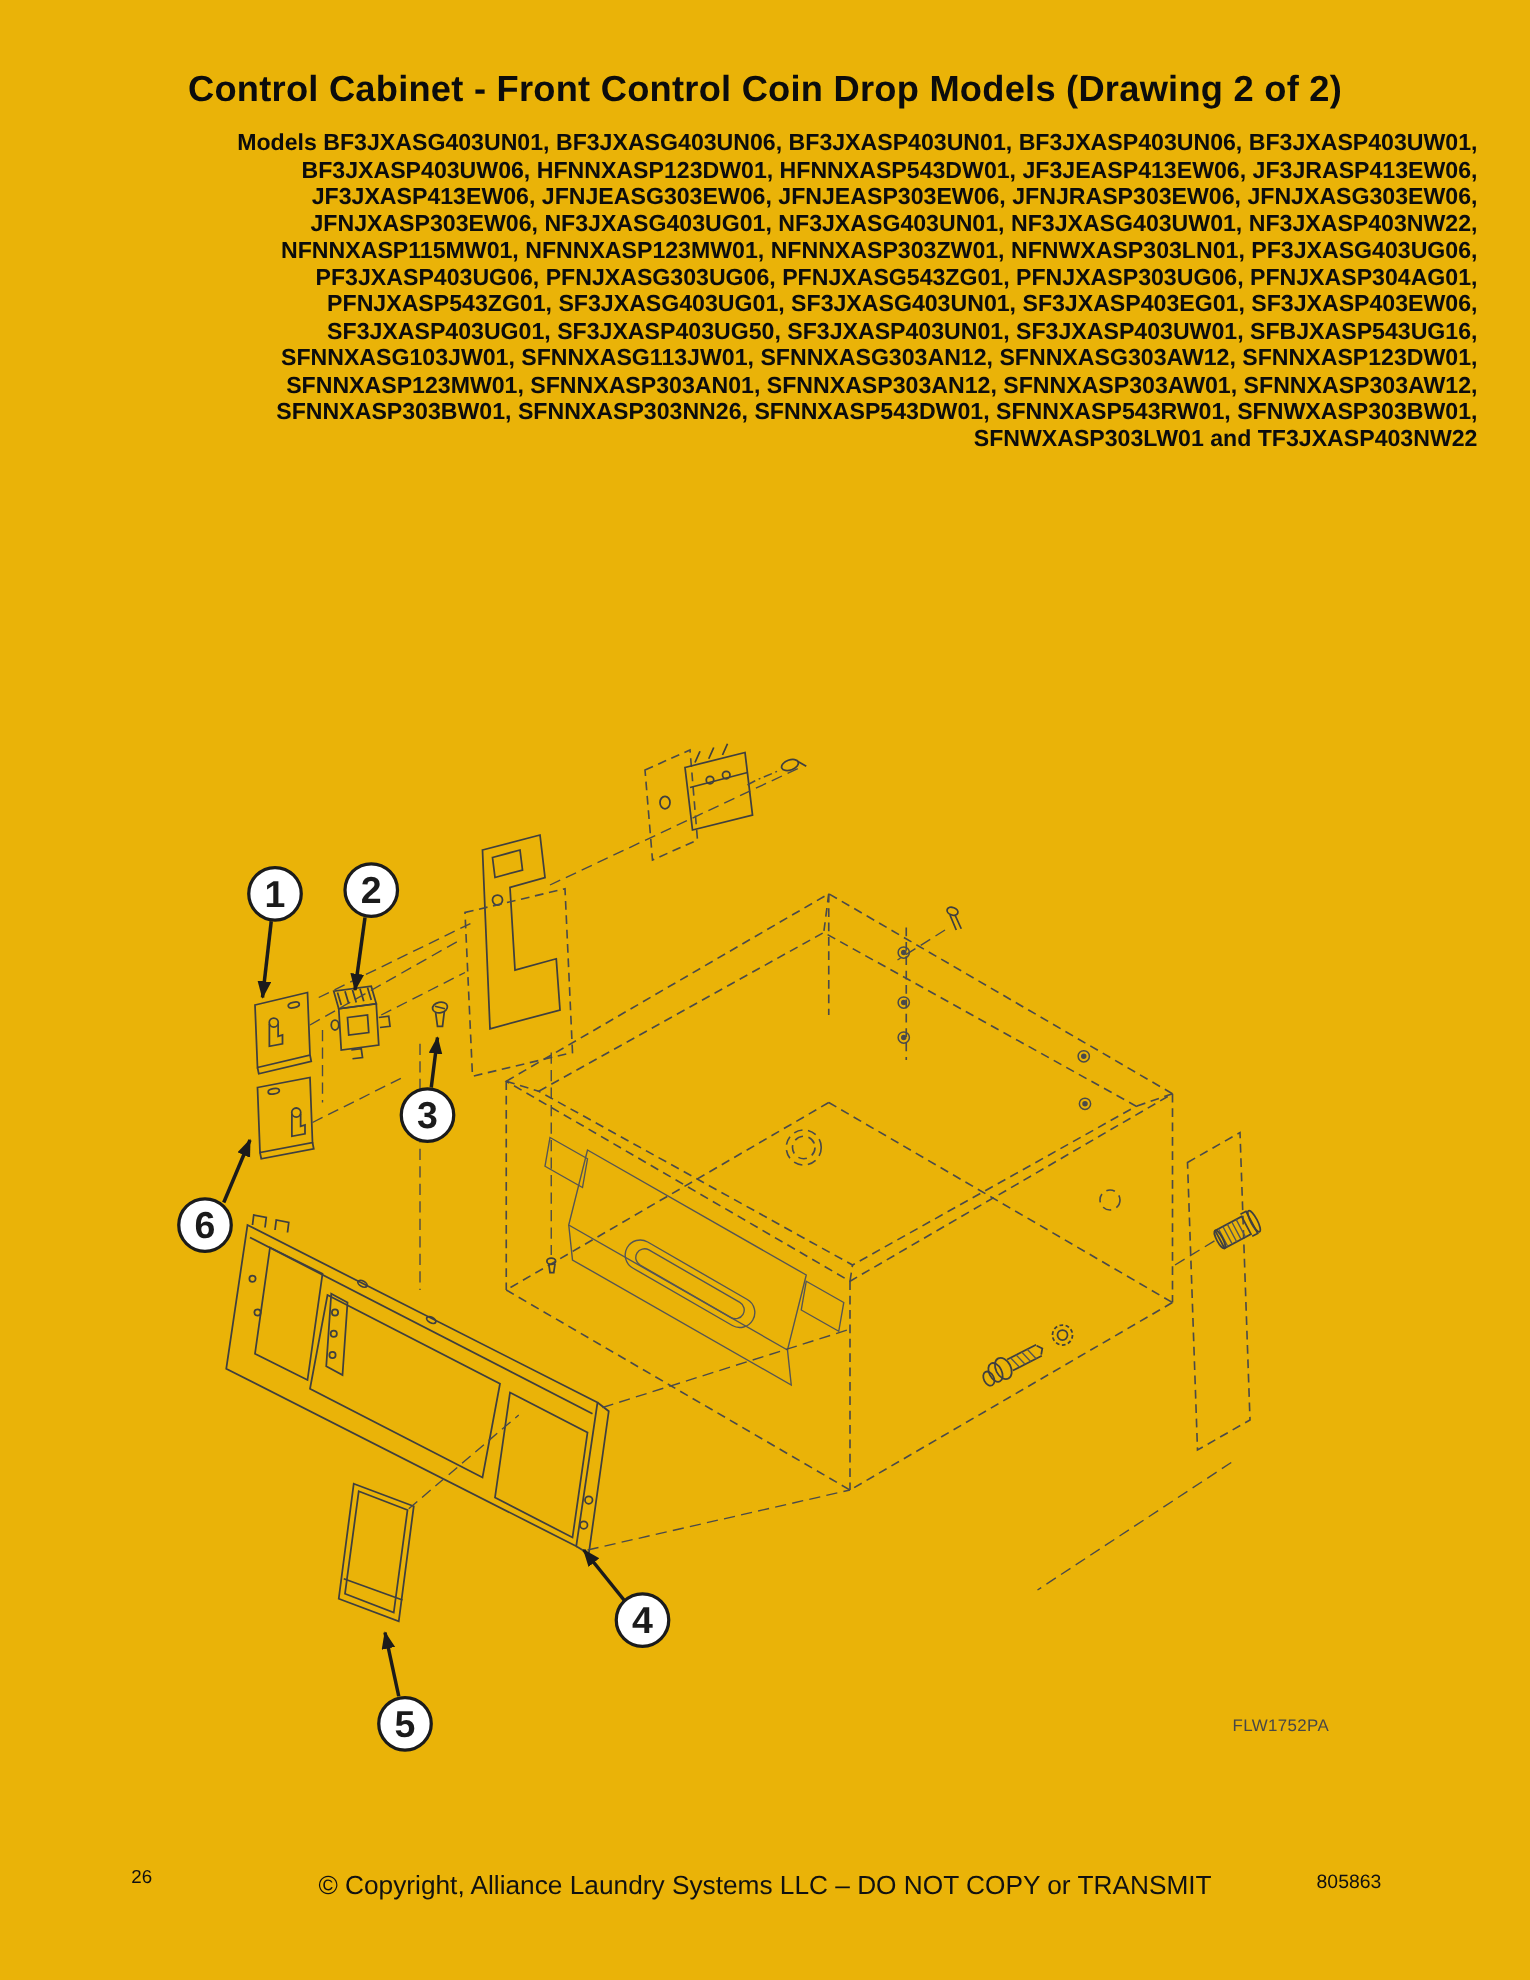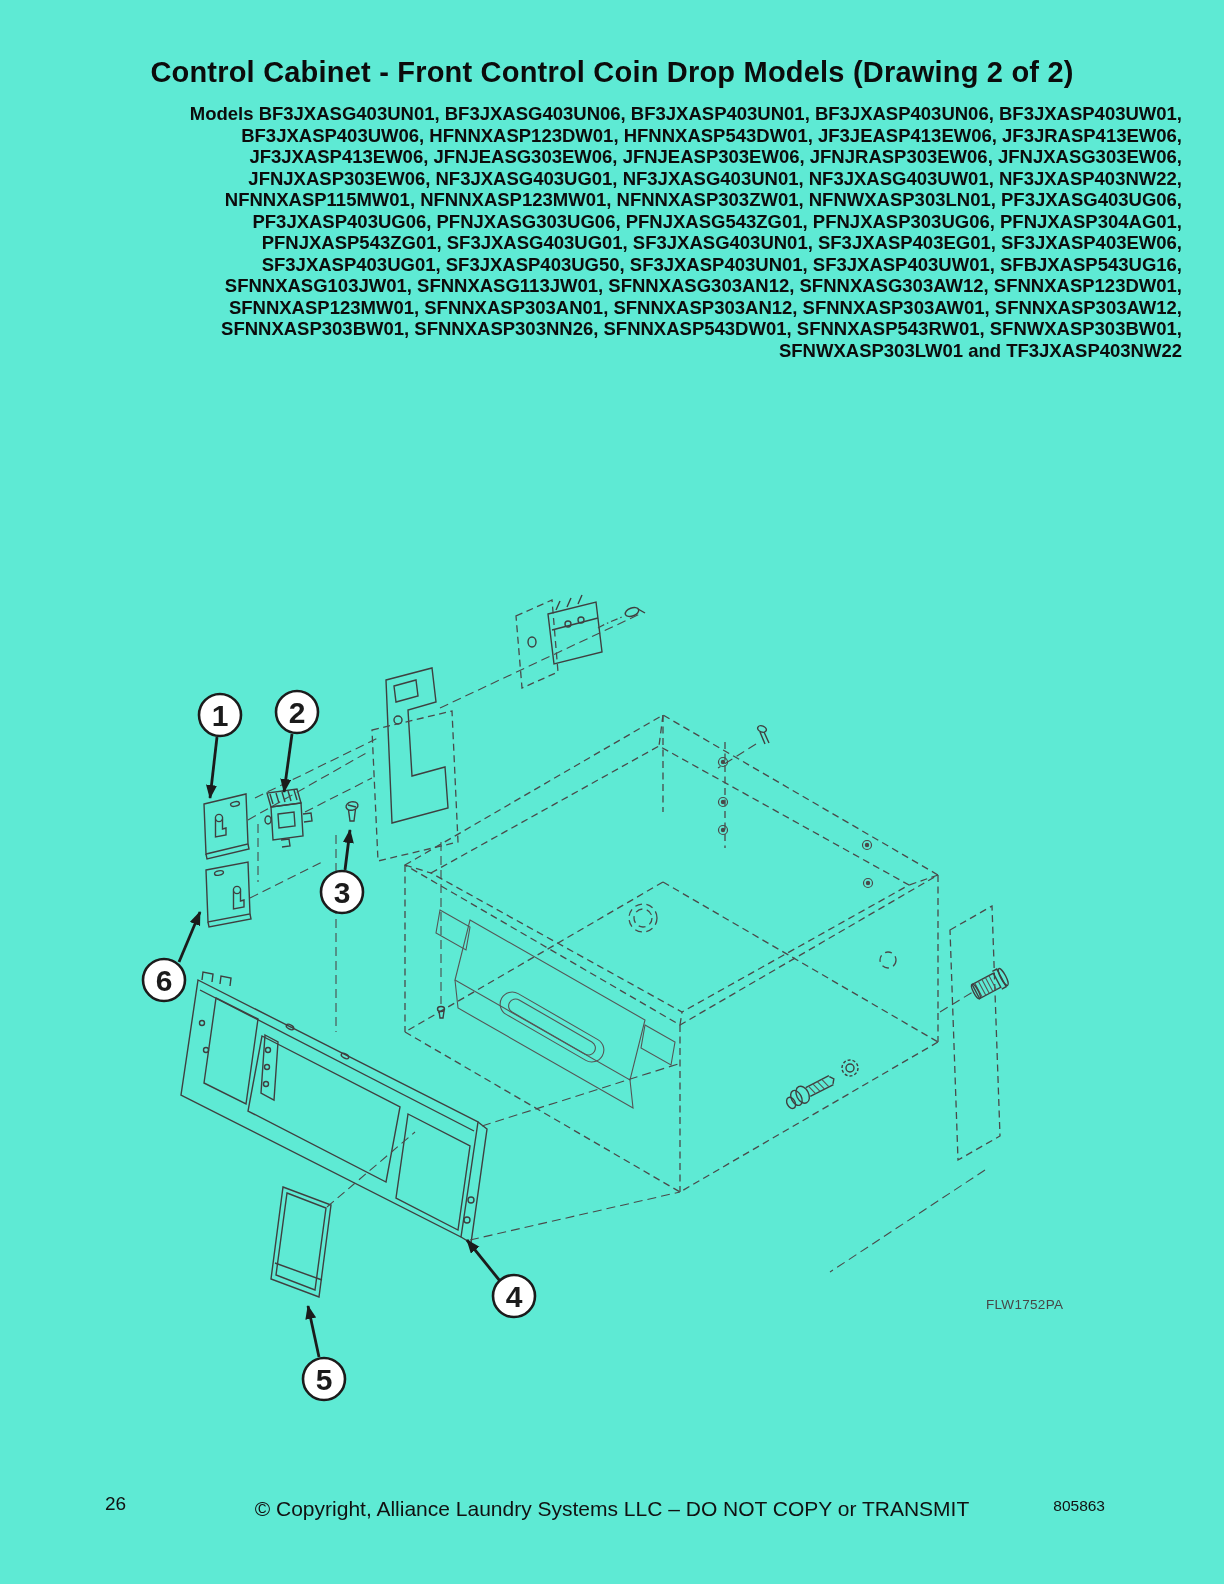--- a/index.html
+++ b/index.html
@@ -1,24 +1,24 @@
 <!DOCTYPE html>
 <html><head>
 <meta charset="utf-8">
 <style>
   html,body{margin:0;padding:0;background:#ffffff;}
   body{width:1224px;height:1584px;font-family:"Liberation Sans","DejaVu Sans",sans-serif;color:#0d0d0d;}
-  .page{position:relative;width:1224px;height:1584px;background:#5eead4;overflow:hidden;}
+  .page{position:relative;width:1224px;height:1584px;background:#eab308;overflow:hidden;}
   .title{position:absolute;top:56px;left:0;width:100%;text-align:center;
          font-size:29px;font-weight:bold;letter-spacing:.2px;color:#0c0c0c;white-space:nowrap;}
   .models{position:absolute;top:103px;left:42px;width:1140px;text-align:right;
           font-size:18.5px;line-height:21.5px;color:#0c0c0c;font-weight:bold;}
   .models div{white-space:nowrap;}
-  .figure-code{position:absolute;left:986px;top:1297px;font-size:13.5px;color:#474747;letter-spacing:.3px;text-align:center;}
-  .footer-page{position:absolute;left:105px;top:1493px;font-size:19px;color:#111;}
+  .figure-code{position:absolute;left:986px;top:1373px;font-size:13.5px;color:#474747;letter-spacing:.3px;text-align:center;}
+  .footer-page{position:absolute;left:105px;top:1493px;font-size:15px;color:#111;}
   .footer-copy{position:absolute;left:0;top:1497px;width:100%;text-align:center;font-size:21px;color:#111;}
   .footer-doc{position:absolute;right:119px;top:1497px;font-size:15.5px;color:#111;margin-left:44px;}
   svg.diagram{position:absolute;left:140px;top:580px;}
   
   .dash  {stroke:#4a4a4a;fill:none;stroke-width:1.3;stroke-dasharray:7 4.5;}
   .dashT {stroke:#4a4a4a;fill:none;stroke-width:1.1;stroke-dasharray:9 5;}
   .dashD {stroke:#4a4a4a;fill:none;stroke-width:1.2;stroke-dasharray:7 3 1.5 3;}
   .solid {stroke:#3f3f3f;fill:none;stroke-width:1.4;}
   .solidT{stroke:#555;fill:none;stroke-width:1.1;}
   .callout-circle{fill:#ffffff;stroke:#1b1b1b;stroke-width:2.6;}

